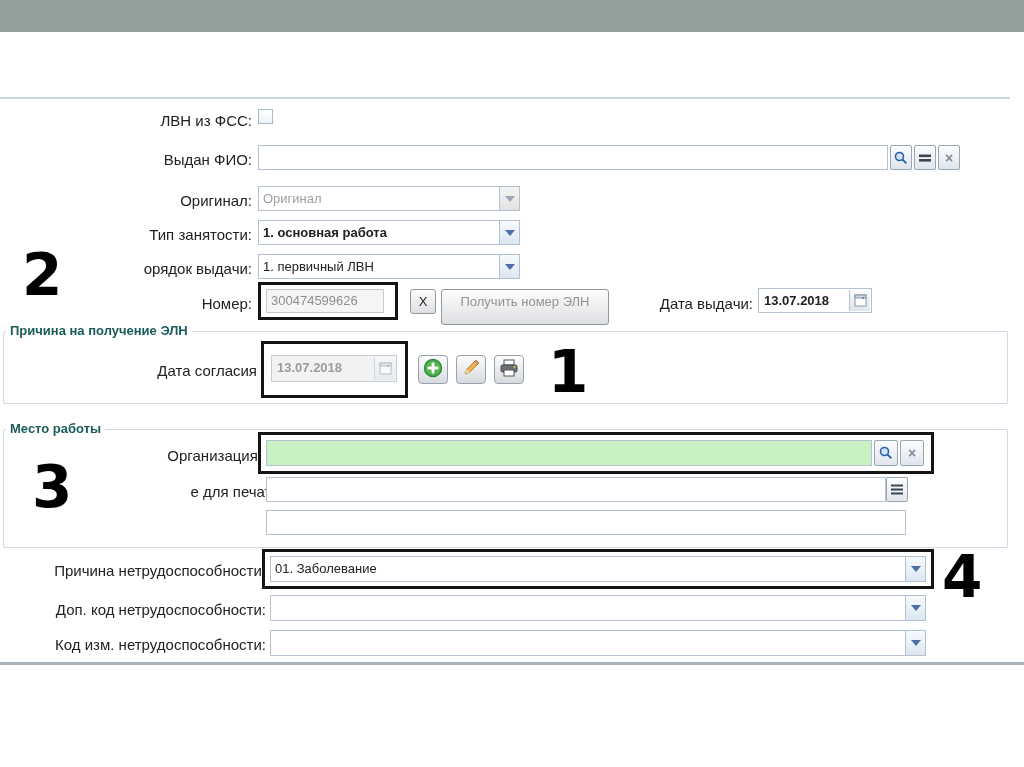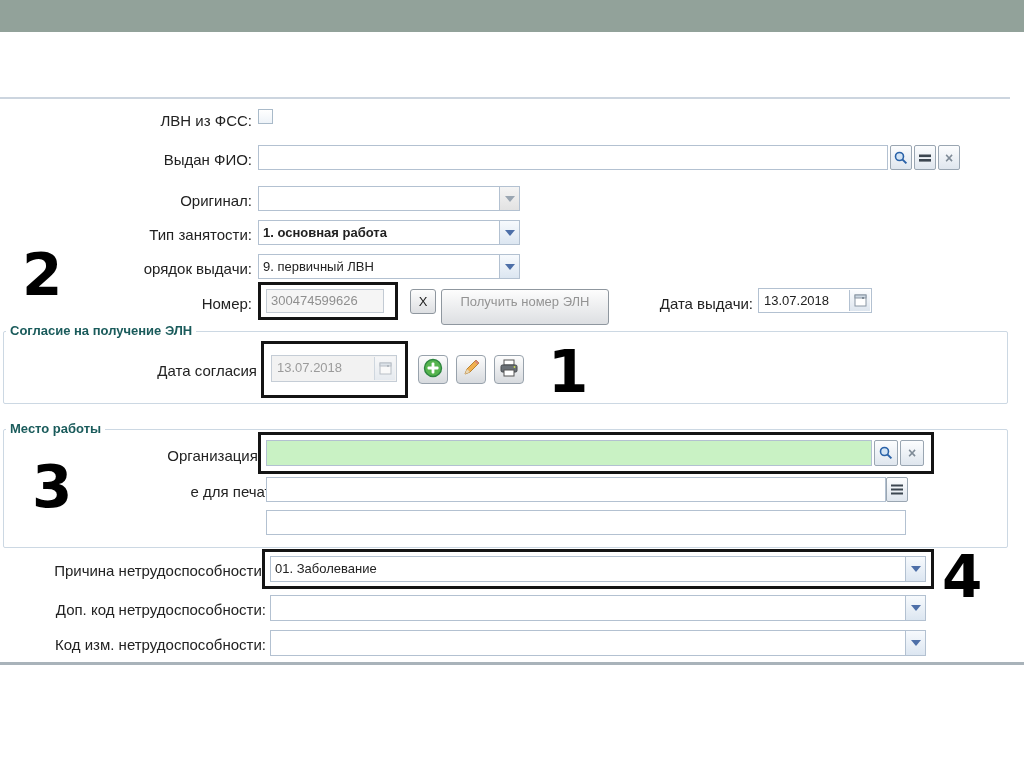--- a/index.html
+++ b/index.html
@@ -33,21 +33,21 @@
   .btn.disabledtxt { color:#939393; }
 
   .sqbtn { position:absolute; border:1px solid #9aa6b2; border-radius:2px;
            background:linear-gradient(#fcfdfe,#dfe6ee); cursor:pointer;
            display:flex; align-items:center; justify-content:center; }
 
   .iconbtn { position:absolute; width:30px; height:29px; border:1px solid #98a2ac; border-radius:4px;
              background:linear-gradient(#fdfdfd,#d7dade); cursor:pointer;
              display:flex; align-items:center; justify-content:center; }
 
-  .datefield { position:absolute; background:#fff; border:1px solid #b3c1d1; font-size:13px; color:#222; }
+  .datefield { position:absolute; background:#fff; border:1px solid #b3c1d1; font-size:13px; color:#222;font-weight:bold; }
   .datefield .dval { position:absolute; left:5px; right:24px; top:0; bottom:0; line-height:23px; }
   .datefield .calbtn { position:absolute; right:1px; top:1px; bottom:1px; width:21px;
              background:linear-gradient(#fbfcfe,#dde5ee); border-left:1px solid #b3c1d1; cursor:pointer;
              display:flex; align-items:center; justify-content:center; }
   .datefield.disabled { background:#f2f2f2; color:#9b9b9b; border-color:#c5cdd6; }
   .datefield.disabled .calbtn { opacity:.55; }
 
   .checkbox { position:absolute; left:258px; top:109px; width:15px; height:15px;
               border:1px solid #a9bac9; background:linear-gradient(#ffffff,#eef3f8); }
 
@@ -91,53 +91,54 @@
           <rect x="0" y="6" width="12" height="2.6" fill="#3c4650"></rect>
         </svg>
     </span>
   </div>
   <div class="sqbtn" style="left:938px; top:145px; width:22px; height:25px;">
     <span class="xglyph">×</span>
   </div>
 
   <div class="lbl" style="left:0; top:192px; width:252px;">Оригинал:</div>
   <div class="combo disabled" style="left:258px; top:186px; width:262px; height:25px;">
+    <div class="val">Оригинал</div>
     <div class="trigger"></div>
   </div>
 
   <div class="lbl" style="left:0; top:226px; width:252px;">Тип занятости:</div>
   <div class="combo" style="left:258px; top:220px; width:262px; height:25px;font-weight:bold;">
     <div class="val">1. основная работа</div>
     <div class="trigger"></div>
   </div>
 
   <div class="lbl" style="left:0; top:260px; width:252px;">орядок выдачи:</div>
   <div class="combo" style="left:258px; top:254px; width:262px; height:25px;">
-    <div class="val">9. первичный ЛВН</div>
+    <div class="val">1. первичный ЛВН</div>
     <div class="trigger"></div>
   </div>
 
   <div class="lbl" style="left:0; top:295px; width:252px;">Номер:</div>
   <div class="tbox disabled" style="left:266px; top:289px; width:118px; height:24px;">300474599626</div>
   <div class="btn" style="left:410px; top:289px; width:26px; height:25px; line-height:23px;">X</div>
   <div class="btn disabledtxt" style="left:441px; top:289px; width:168px; height:36px; line-height:23px;">Получить номер ЭЛН</div>
   <div class="lbl" style="left:600px; top:295px; width:153px;">Дата выдачи:</div>
   <div class="datefield" style="left:758px; top:288px; width:114px; height:25px;">
     <div class="dval">13.07.2018</div>
     <div class="calbtn">
       <svg width="13" height="13" viewBox="0 0 13 13">
           <rect x="1" y="1" width="11" height="11" fill="#fff" stroke="#8a96a3"></rect>
           <rect x="1" y="1" width="11" height="3" fill="#cdd8e3" stroke="#8a96a3"></rect>
           <circle cx="9" cy="4" r="1" fill="#6b7784"></circle>
         </svg>
     </div>
   </div>
 
   <div class="groupbox" style="left:3px; top:331px; width:1005px; height:73px;"></div>
-  <div class="grouptitle" style="left:6px; top:323px;">Согласие на получение ЭЛН</div>
+  <div class="grouptitle" style="left:6px; top:323px;">Причина на получение ЭЛН</div>
 
   <div class="lbl" style="left:0; top:362px; width:257px;">Дата согласия</div>
   <div class="datefield disabled" style="left:271px; top:355px; width:126px; height:27px;">
     <div class="dval">13.07.2018</div>
     <div class="calbtn">
       <svg width="13" height="13" viewBox="0 0 13 13">
           <rect x="1" y="1" width="11" height="11" fill="#fff" stroke="#8a96a3"></rect>
           <rect x="1" y="1" width="11" height="3" fill="#cdd8e3" stroke="#8a96a3"></rect>
           <circle cx="9" cy="4" r="1" fill="#6b7784"></circle>
         </svg>

